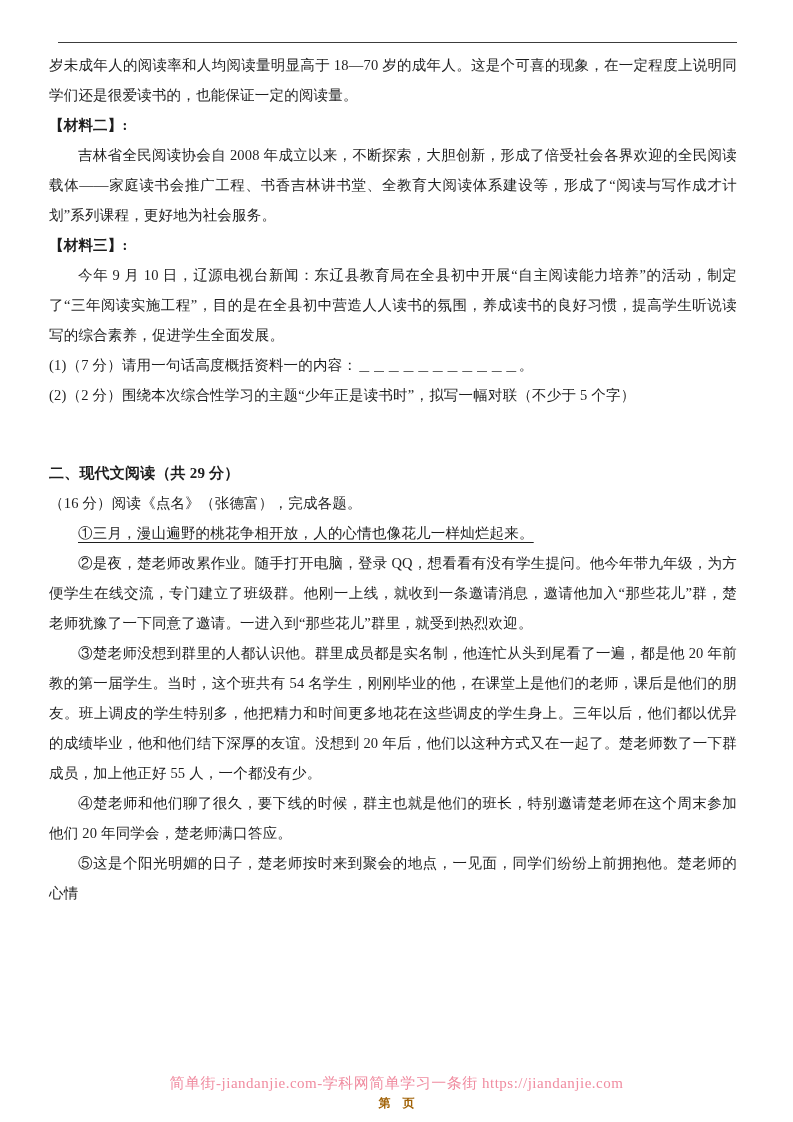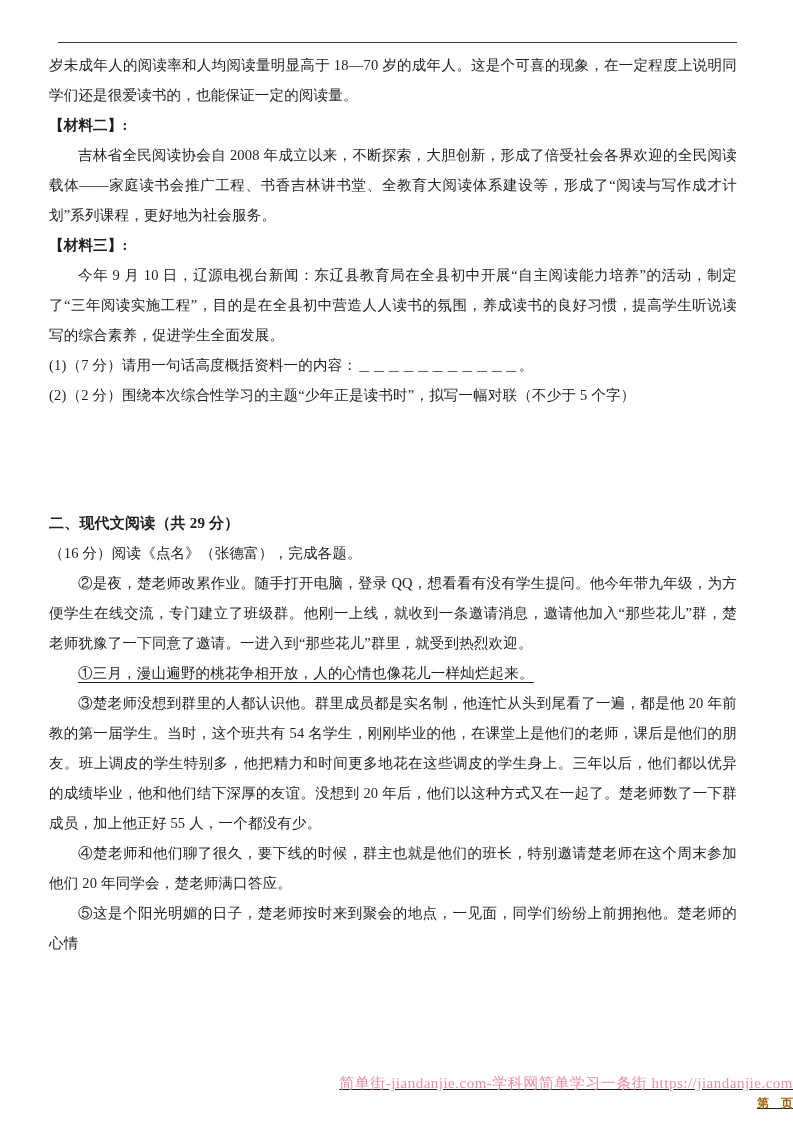--- a/index.html
+++ b/index.html
@@ -30,28 +30,27 @@
     line-height: 30px;
     text-align: justify;
     letter-spacing: 0.2px;
   }
   .content p { text-align: justify; }
   .indent { text-indent: 2em; }
   .label { font-weight: bold; }
   .heading { font-weight: bold; font-size: 15px; }
   .underlined { text-decoration: underline; text-underline-offset: 4px; }
   .gap-blank { margin-top: 32px; }   
-  .gap-section { margin-top: 98px; } 
+  .gap-section { margin-top: 48px; } 
   .footer {
     position: absolute;
     left: 0;
     right: 0;
     bottom: 10px;
-    text-align: right;
-    text-decoration: underline;
+    text-align: center;
   }
   .footer-brand {
     font-size: 15px;
     letter-spacing: 0.5px;
   }
   .footer-page {
     margin-top: 2px;
     font-size: 12px;
     font-weight: bold;
     color: #a16207;
@@ -78,23 +77,23 @@
 
     <p>(1)（7 分）请用一句话高度概括资料一的内容：＿＿＿＿＿＿＿＿＿＿＿。</p>
 
     <p>(2)（2 分）围绕本次综合性学习的主题“少年正是读书时”，拟写一幅对联（不少于 5 个字）</p>
 
 
     <p class="heading gap-section">二、现代文阅读（共 29 分）</p>
 
     <p>（16 分）阅读《点名》（张德富），完成各题。</p>
 
+    <p class="indent"><span class="underlined">①三月，漫山遍野的桃花争相开放，人的心情也像花儿一样灿烂起来。</span></p>
+
     <p class="indent">②是夜，楚老师改累作业。随手打开电脑，登录 QQ，想看看有没有学生提问。他今年带九年级，为方便学生在线交流，专门建立了班级群。他刚一上线，就收到一条邀请消息，邀请他加入“那些花儿”群，楚老师犹豫了一下同意了邀请。一进入到“那些花儿”群里，就受到热烈欢迎。</p>
-
-    <p class="indent"><span class="underlined">①三月，漫山遍野的桃花争相开放，人的心情也像花儿一样灿烂起来。</span></p>
 
     <p class="indent">③楚老师没想到群里的人都认识他。群里成员都是实名制，他连忙从头到尾看了一遍，都是他 20 年前教的第一届学生。当时，这个班共有 54 名学生，刚刚毕业的他，在课堂上是他们的老师，课后是他们的朋友。班上调皮的学生特别多，他把精力和时间更多地花在这些调皮的学生身上。三年以后，他们都以优异的成绩毕业，他和他们结下深厚的友谊。没想到 20 年后，他们以这种方式又在一起了。楚老师数了一下群成员，加上他正好 55 人，一个都没有少。</p>
 
     <p class="indent">④楚老师和他们聊了很久，要下线的时候，群主也就是他们的班长，特别邀请楚老师在这个周末参加他们 20 年同学会，楚老师满口答应。</p>
 
     <p class="indent">⑤这是个阳光明媚的日子，楚老师按时来到聚会的地点，一见面，同学们纷纷上前拥抱他。楚老师的心情</p>
 
   </div>
 
   <div class="footer">

